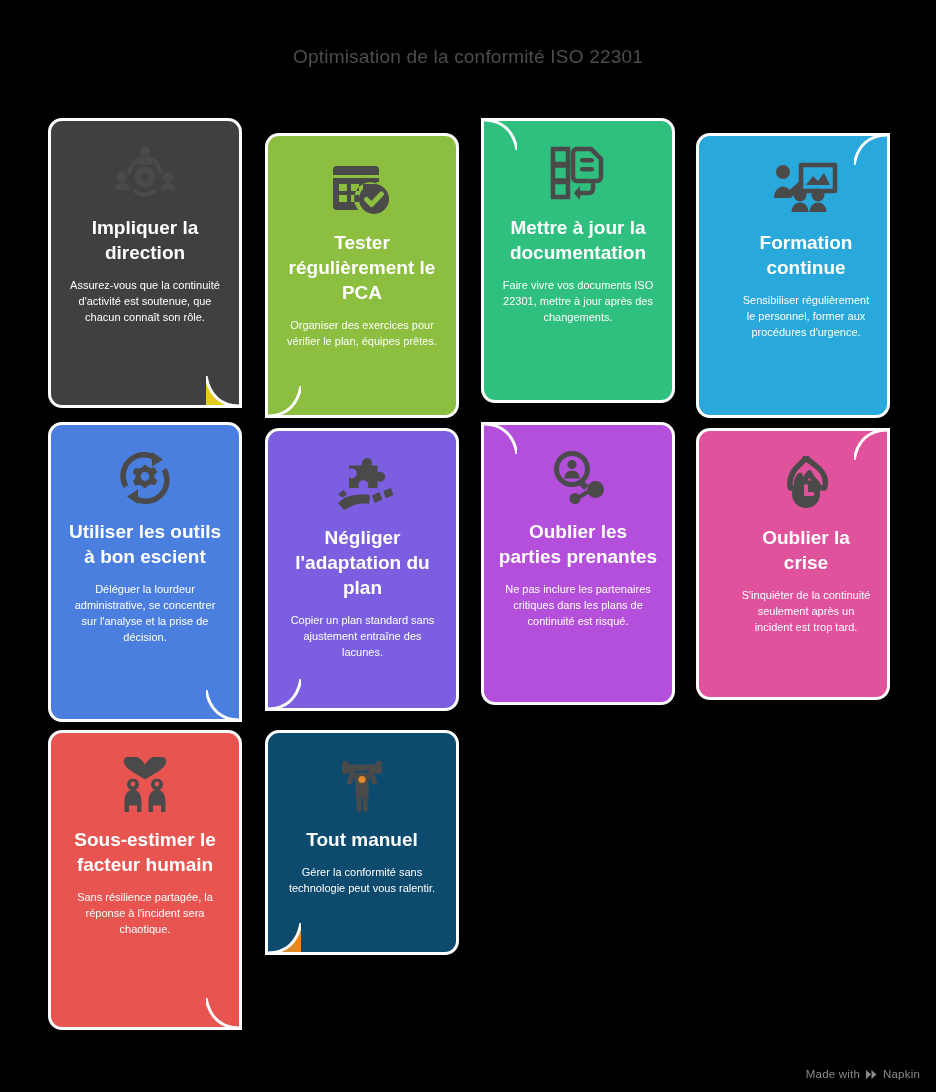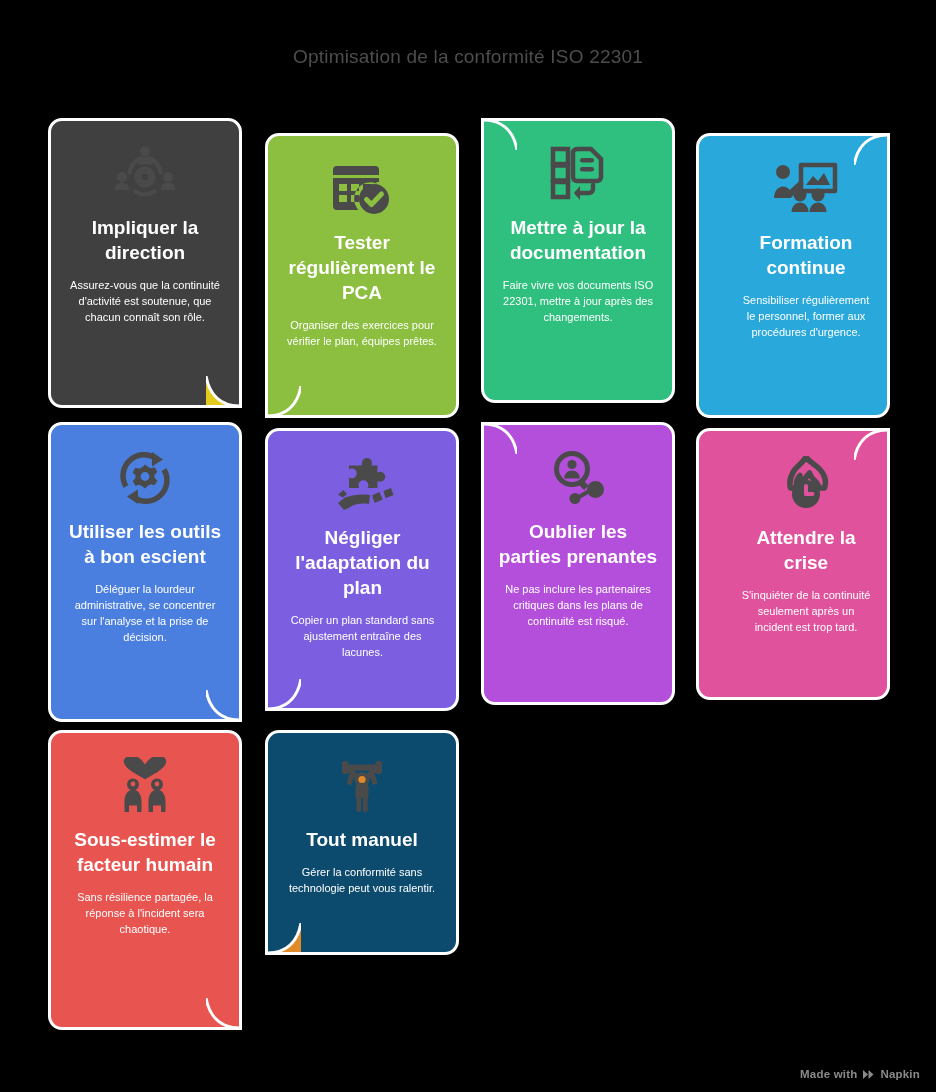--- a/index.html
+++ b/index.html
@@ -69,21 +69,21 @@
     line-height: 1.45;
     color: #ffffff;
     padding: 0 2px;
   }
 
   
   .footer {
     position: absolute;
     right: 16px; bottom: 12px;
     display: flex; align-items: center; gap: 5px;
-    font-size: 11.5px; font-weight: 700;
+    font-size: 11.5px; font-weight: 400;
     color: #8a8a8a;
     letter-spacing: .2px;
   }
   .footer .napkin-mark { display: flex; align-items: center; }
 </style>
 </head>
 <body>
 
 <div id="root">
 
@@ -266,21 +266,21 @@
         <div class="card-icon">
           <svg width="58" height="56" viewBox="0 0 58 56">
       <path d="M29 1c-3 6-9 8.5-12.5 14.5C13 21.5 12 27 13.5 32h6.5c-2-5 .5-10 3-12.5 0 4 1.5 6.5 4 8 .5-5 3-8 5.5-10.5 1 3 3 5.5 5.5 8 2.5 2.5 4 5 3 7h6.5C49.5 26 48 19 42.5 13 37.5 7.6 32 6 29 1z" fill="none" stroke="#4a4a4a" stroke-width="5.5" stroke-linejoin="round"></path>
       <circle cx="29" cy="38" r="14" fill="#4a4a4a"></circle>
       <g stroke="#E0529C" stroke-width="4" stroke-linecap="round">
         <path d="M29 30v8"></path>
         <path d="M29 38h6.5"></path>
       </g>
     </svg>
         </div>
-        <div class="card-title">Attendre la crise</div>
+        <div class="card-title">Oublier la crise</div>
         <div class="card-desc">S'inquiéter de la continuité seulement après un incident est trop tard.</div>
         <div class="curl curl-tr">
           <svg viewBox="0 0 34 30" preserveAspectRatio="none">
       <path d="M34 30 C 18 30, 4 22, 0 0 L 0 30 Z" fill="#E0529C"></path>
       <path d="M34 30 C 18 30, 4 22, 0 0" fill="none" stroke="#ffffff" stroke-width="3"></path>
     </svg>
         </div>
       </div>
       <div class="card fold-br" style="left: 48px; top: 620px; height: 300px; background: rgb(232, 84, 79);">
         <div class="card-icon">

